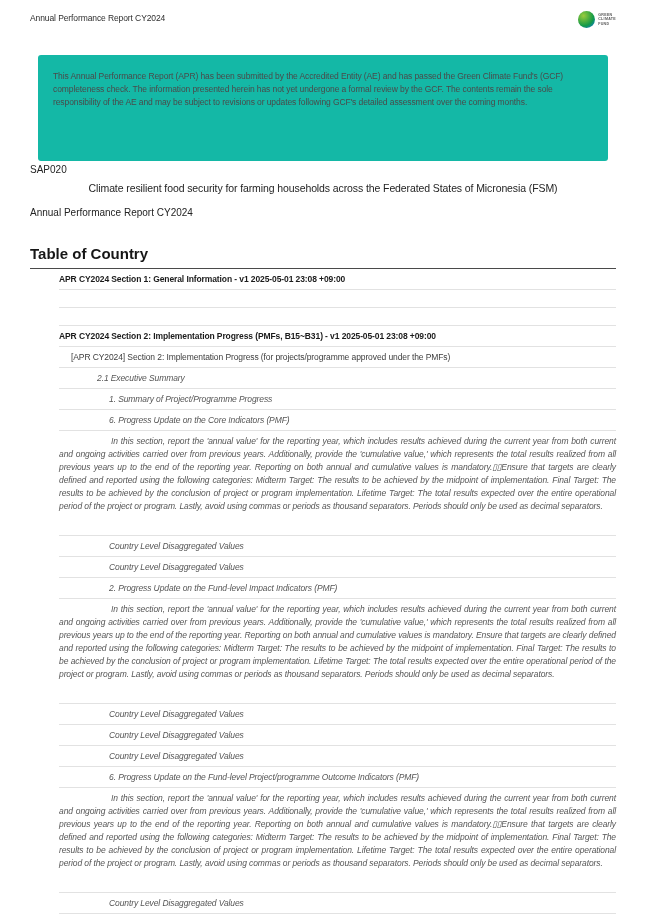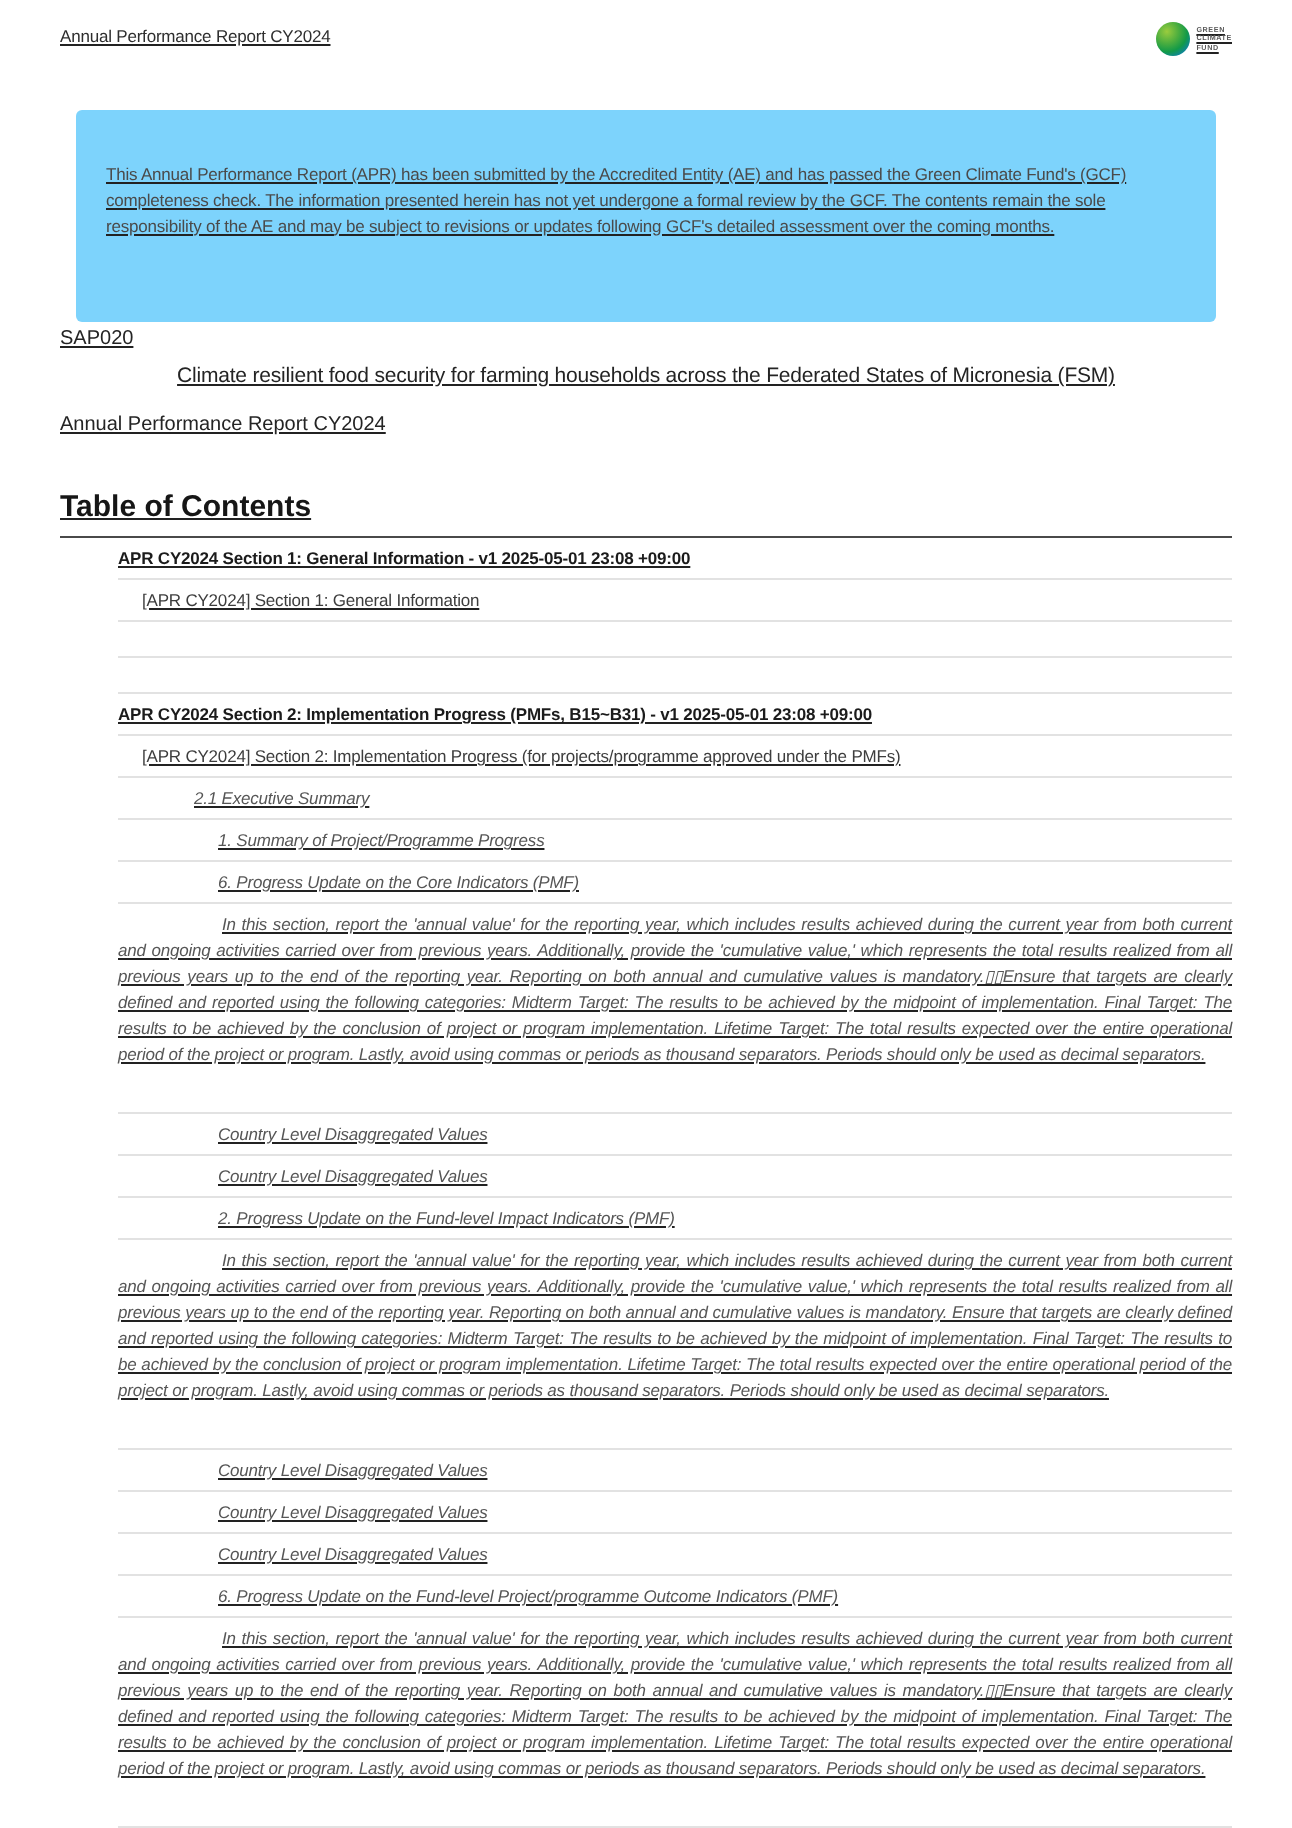--- a/index.html
+++ b/index.html
@@ -4,43 +4,43 @@
 <style>
   * { box-sizing: border-box; }
   html, body { margin: 0; padding: 0; }
   body {
     width: 646px; height: 914px;
     background: #ffffff;
     font-family: "Liberation Sans", sans-serif;
     color: #222;
     overflow: hidden;
   }
-  .page { padding: 0 30px; position: relative; width: 646px; height: 766px; text-decoration: underline; }
+  .page { padding: 0 30px; position: relative; width: 646px; height: 766px; }
 
   
   .header {
     display: flex; justify-content: space-between; align-items: flex-start;
     padding-top: 13px; font-size: 8.5px; color: #2e2e2e; letter-spacing: -0.1px;
   }
   .header .left, .header .right { flex: 1; }
   .header .right { text-align: right; }
   .logo-wrap { display: flex; align-items: center; gap: 3px; margin-top: -2px; }
   .logo-sphere {
     width: 17px; height: 17px; border-radius: 50%;
     background: radial-gradient(circle at 32% 28%, #9acc3e 0%, #4cae3f 35%, #139a48 60%, #0e7fb5 85%, #0a6a3c 100%);
   }
   .logo-text { font-size: 3.6px; line-height: 4.2px; color: #5a5a5a; font-weight: bold; letter-spacing: 0.3px; }
 
   
   .notice {
     margin: 27px 8px 0 8px;
     height: 106px;
-    background: #7dd3fc;
+    background: #14b8a6;
     border-radius: 3px;
-    padding: 26px 15px;
+    padding: 15px 15px;
     font-size: 8.5px; line-height: 1.5; color: #4a4a4a; letter-spacing: -0.1px;
   }
 
   
   .project { margin-top: 3px; }
   .project-code { font-size: 10px; color: #242424; margin: 0 0 7px 0; }
   .project-title { font-size: 10.5px; color: #242424; margin: 0 0 13px 0; letter-spacing: -0.1px; text-align: center; }
   .project-subtitle { font-size: 10px; color: #242424; margin: 0; }
 
   
@@ -84,24 +84,23 @@
   <div class="notice">
     <span>This Annual Performance Report (APR) has been submitted by the Accredited Entity (AE) and has passed the Green Climate Fund's (GCF) completeness check. The information presented herein has not yet undergone a formal review by the GCF. The contents remain the sole responsibility of the AE and may be subject to revisions or updates following GCF's detailed assessment over the coming months.</span>
   </div>
 
   <div class="project">
     <p class="project-code">SAP020</p>
     <p class="project-title">Climate resilient food security for farming households across the Federated States of Micronesia (FSM)</p>
     <p class="project-subtitle">Annual Performance Report CY2024</p>
   </div>
 
-  <div class="toc-heading">Table of Contents</div>
+  <div class="toc-heading">Table of Country</div>
   <div class="toc-rows">
       <div class="toc-row section">APR CY2024 Section 1: General Information - v1 2025-05-01 23:08 +09:00</div>
-      <div class="toc-row entry">[APR CY2024] Section 1: General Information</div>
       <div class="toc-row empty"></div>
       <div class="toc-row empty"></div>
       <div class="toc-row section">APR CY2024 Section 2: Implementation Progress (PMFs, B15~B31) - v1 2025-05-01 23:08 +09:00</div>
       <div class="toc-row entry">[APR CY2024] Section 2: Implementation Progress (for projects/programme approved under the PMFs)</div>
       <div class="toc-row sub1">2.1 Executive Summary</div>
       <div class="toc-row sub2">1. Summary of Project/Programme Progress</div>
       <div class="toc-row sub2">6. Progress Update on the Core Indicators (PMF)</div>
       <div class="toc-row paragraph">In this section, report the 'annual value' for the reporting year, which includes results achieved during the current year from both current and ongoing activities carried over from previous years. Additionally, provide the 'cumulative value,' which represents the total results realized from all previous years up to the end of the reporting year. Reporting on both annual and cumulative values is mandatory.▯▯Ensure that targets are clearly defined and reported using the following categories: Midterm Target: The results to be achieved by the midpoint of implementation. Final Target: The results to be achieved by the conclusion of project or program implementation. Lifetime Target: The total results expected over the entire operational period of the project or program. Lastly, avoid using commas or periods as thousand separators. Periods should only be used as decimal separators.</div>
       <div class="toc-row sub2">Country Level Disaggregated Values</div>
       <div class="toc-row sub2">Country Level Disaggregated Values</div>

